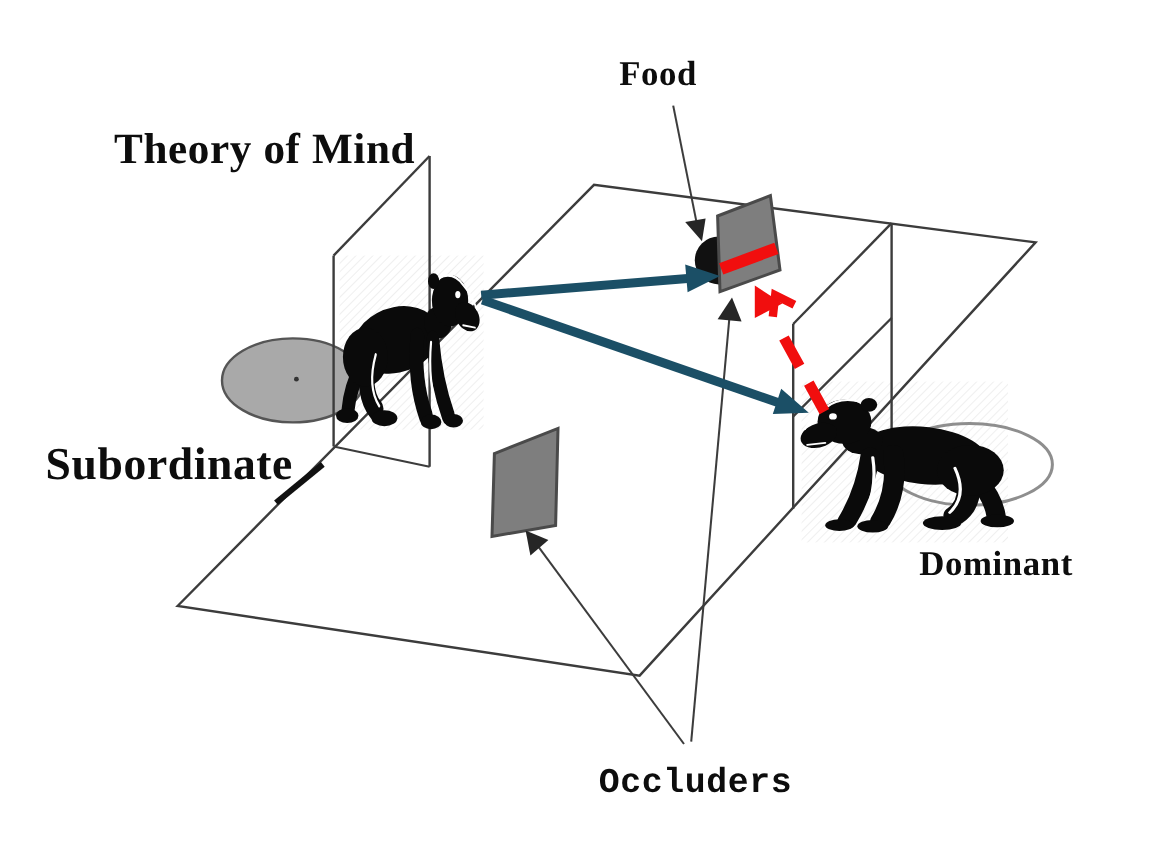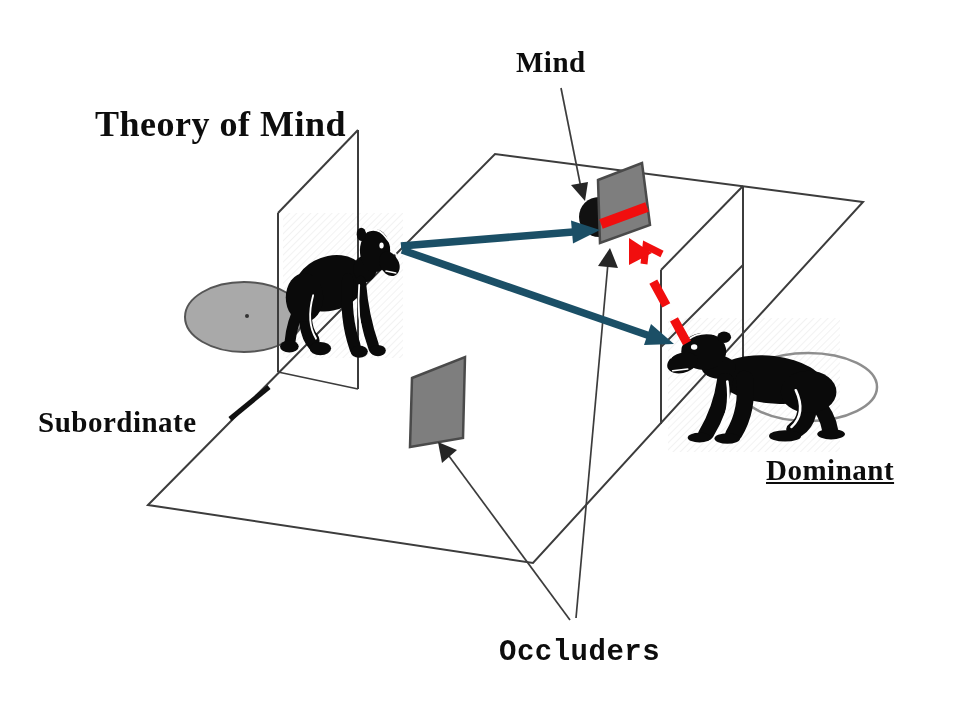--- a/index.html
+++ b/index.html
@@ -7,22 +7,22 @@
     position:relative;width:960px;height:720px;background:#fff;overflow:hidden;
     font-family:"Liberation Serif","DejaVu Serif",serif;
   }
   .stage svg{position:absolute;left:0;top:0;}
   .lbl{
     position:absolute;font-weight:bold;color:#0d0d0d;line-height:1;
     white-space:nowrap;letter-spacing:0.5px;
   }
   .lbl-title{left:95px;top:78px;font-size:36px;margin-top:28px;}
   .lbl-food{left:516px;top:48px;font-size:29px;}
-  .lbl-subordinate{left:38px;top:368px;font-size:29px;margin-top:40px;}
-  .lbl-dominant{left:766px;top:456px;font-size:29px;text-decoration:underline;}
+  .lbl-subordinate{left:38px;top:368px;font-size:38px;}
+  .lbl-dominant{left:766px;top:456px;font-size:29px;}
   .lbl-occluders{left:499px;top:638px;font-size:29px;font-family:Liberation Mono, monospace;}
 
   .struct{stroke:var(--c-line,#3c3c3c);stroke-width:2;fill:none;}
   .struct-thin{stroke:var(--c-line,#3c3c3c);stroke-width:1.7;fill:none;}
   .thin-head{fill:#262626;stroke:none;}
   .occluder{fill:var(--c-occluder,#7e7e7e);stroke:var(--c-occluder-border,#4a4a4a);stroke-width:2.5;}
   .gaze-shaft{stroke:var(--c-gaze,#1b4f66);stroke-width:7.5;fill:none;}
   .gaze-head{fill:var(--c-gaze,#1b4f66);stroke:none;}
   .blocked{stroke:var(--c-blocked,#f10e0e);fill:none;}
   .blocked-fill{fill:var(--c-blocked,#f10e0e);stroke:none;}
@@ -137,17 +137,17 @@
 
     <g>
       <line class="blocked" x1="687" y1="343" x2="648" y2="272" stroke-width="9" stroke-dasharray="27 16"></line>
       <path class="blocked" d="M644,264 L646,246 L662,254" stroke-width="7"></path>
       <polygon class="blocked-fill" points="629,238 652,253 629,265"></polygon>
       <line class="blocked" x1="601" y1="224" x2="647" y2="207" stroke-width="10"></line>
     </g>
   </svg>
 
   <div class="lbl lbl-title">Theory of Mind</div>
-  <div class="lbl lbl-food">Mind</div>
+  <div class="lbl lbl-food">Food</div>
   <div class="lbl lbl-subordinate">Subordinate</div>
   <div class="lbl lbl-dominant">Dominant</div>
   <div class="lbl lbl-occluders">Occluders</div>
 </div>
 
 </body></html>

